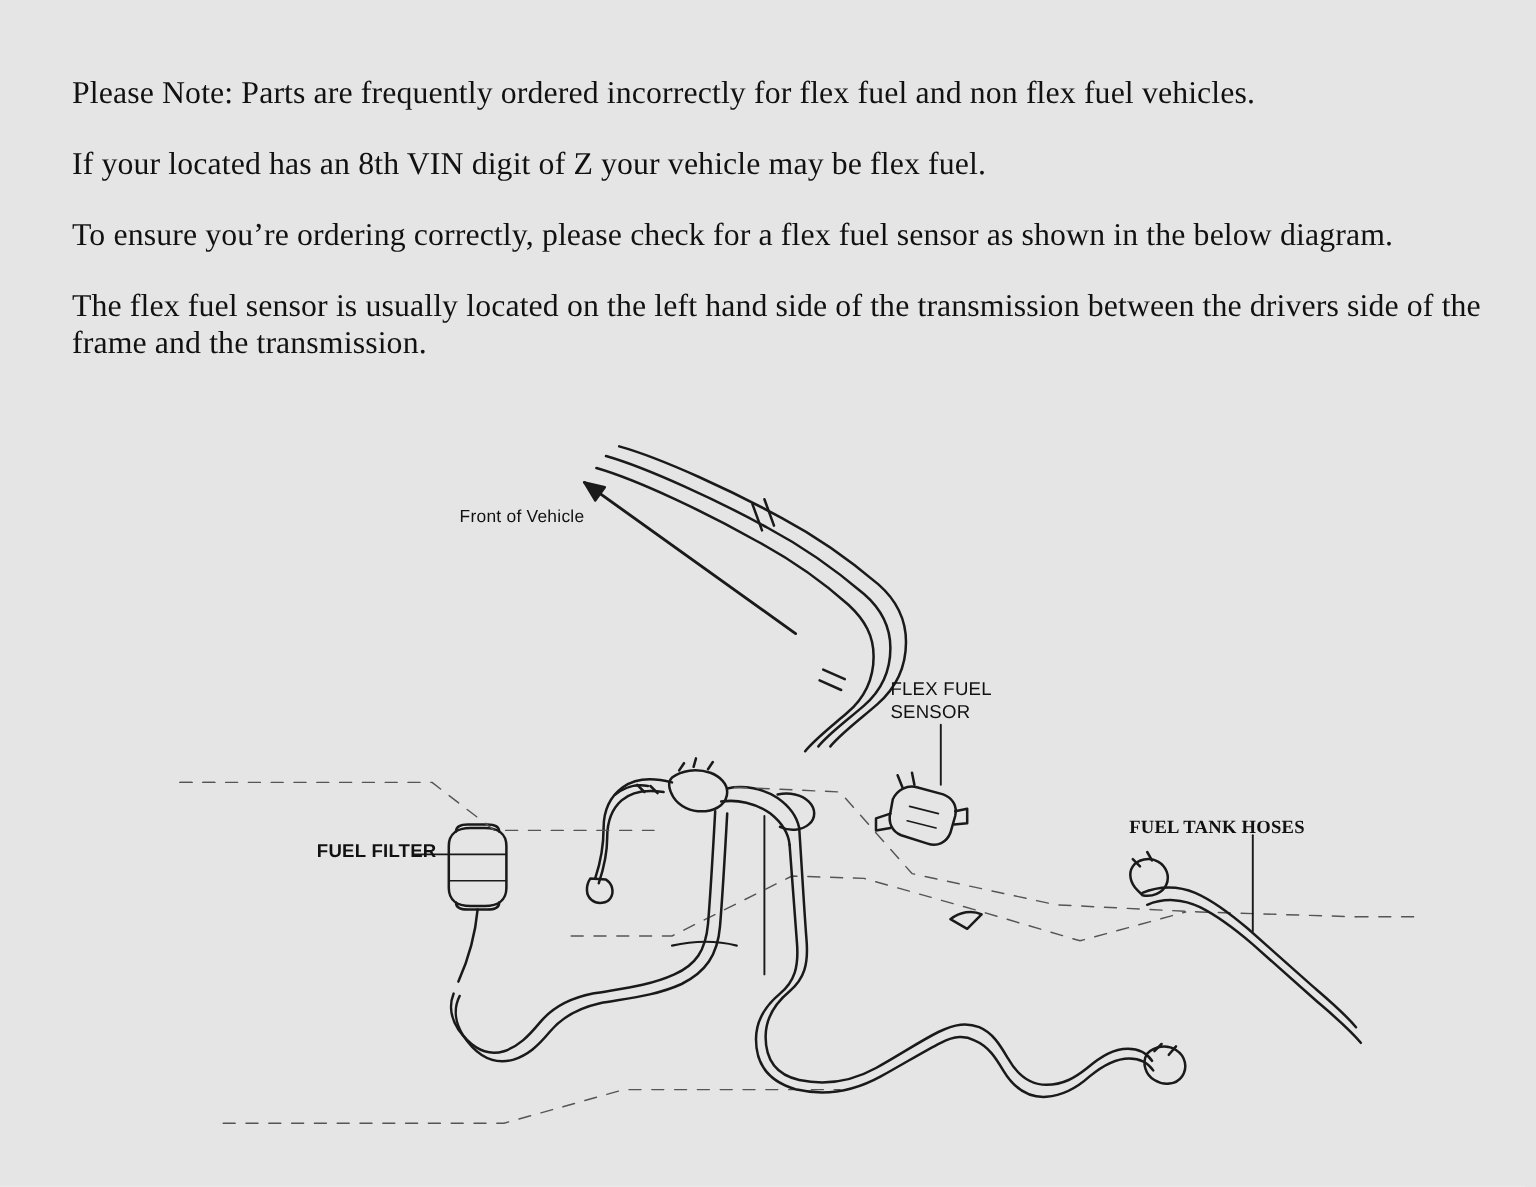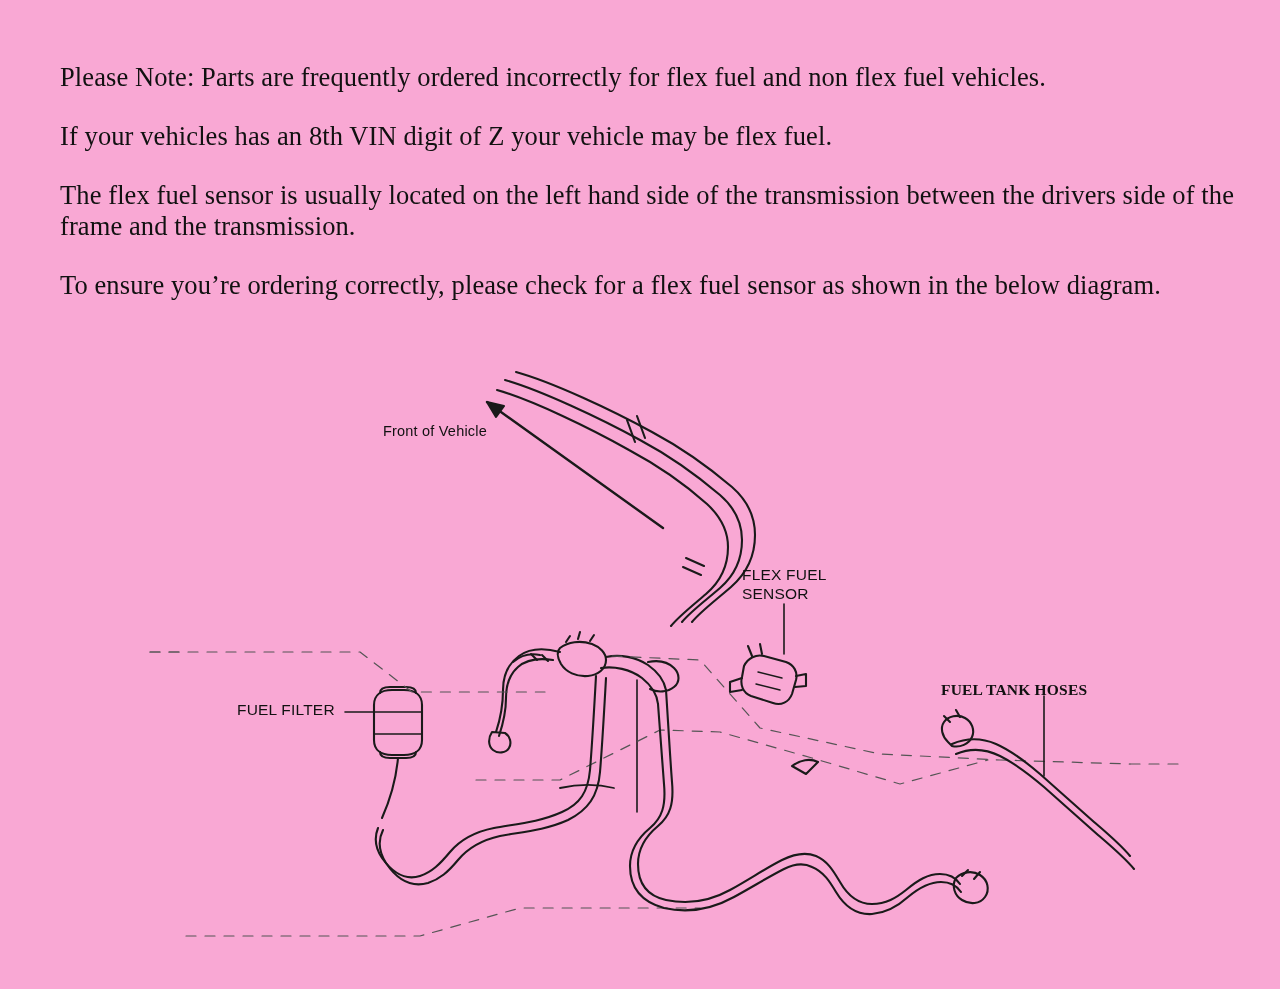--- a/index.html
+++ b/index.html
@@ -14,21 +14,21 @@
     overflow: hidden;
     font-family: "Liberation Serif", serif;
     color: #000000;
   }
   #page {
     position: absolute;
     left: 0;
     top: 0;
     width: 1280px;
     height: 989px;
-    background: #f9a8d4;
+    background: #e5e5e5;
   }
   .notes {
     position: absolute;
     left: 60px;
     top: 62px;
     width: 1210px;
   }
   .note-line {
     font-family: "Liberation Serif", serif;
     font-size: 26.5px;
@@ -50,34 +50,34 @@
     position: absolute;
     font-family: "Liberation Sans", sans-serif;
     font-size: 15.5px;
     line-height: 19px;
     color: #111111;
     letter-spacing: 0.2px;
     white-space: pre-line;
   }
   #label-front { left: 383px; top: 62px; font-size: 14.5px; }
   #label-flex  { left: 742px; top: 205px; font-weight: 400; }
-  #label-filter{ left: 237px; top: 340px; font-weight: 400; }
+  #label-filter{ left: 264px; top: 340px; font-weight: 700; }
   #label-tank  { left: 941px; top: 320px; font-weight: 600; font-family: Liberation Serif, serif; }
   svg { display: block; }
 </style>
 </head>
 <body>
 
 <div id="page">
 
   <div class="notes">
     <div class="note-line">Please Note: Parts are frequently ordered incorrectly for flex fuel and non flex fuel vehicles.</div>
-    <div class="note-line">If your vehicles has an 8th VIN digit of Z your vehicle may be flex fuel.</div>
+    <div class="note-line">If your located has an 8th VIN digit of Z your vehicle may be flex fuel.</div>
+    <div class="note-line">To ensure you’re ordering correctly, please check for a flex fuel sensor as shown in the below diagram.</div>
     <div class="note-line">The flex fuel sensor is usually located on the left hand side of the transmission between the drivers side of the frame and the transmission.</div>
-    <div class="note-line">To ensure you’re ordering correctly, please check for a flex fuel sensor as shown in the below diagram.</div>
   </div>
 
   <div id="diagram">
 
     <svg width="1280" height="620" viewBox="0 0 1280 620">
       <g fill="none" stroke="#1a1a1a" stroke-width="2.1" stroke-linecap="round" stroke-linejoin="round">
 
         <path d="M505,20 C540,30 600,58 640,80 C670,96 700,118 720,135 C735,148 742,162 742,180 C742,200 735,215 720,228 C705,241 690,252 682,262"></path>
         <path d="M516,12 C552,22 612,50 652,72 C682,88 712,110 732,127 C748,141 755,156 755,175 C755,196 747,213 731,227 C716,240 700,252 692,262"></path>
         <path d="M497,30 C532,40 590,68 629,90 C659,106 688,127 707,144 C721,157 728,170 728,187 C728,206 720,222 706,234 C692,246 678,257 671,266"></path>

